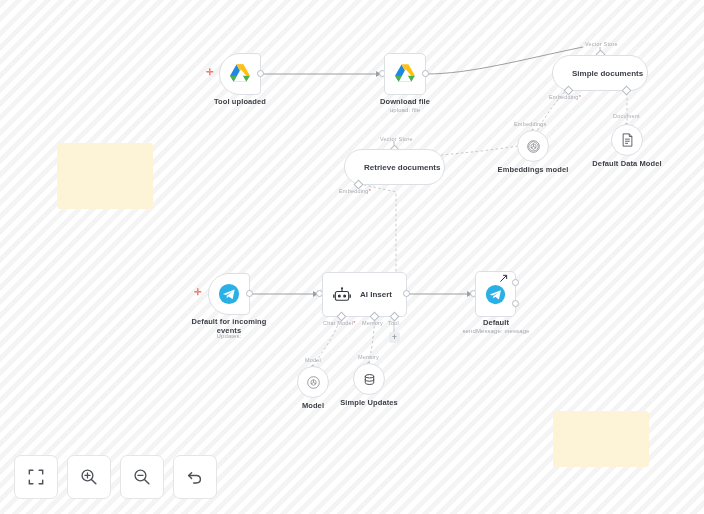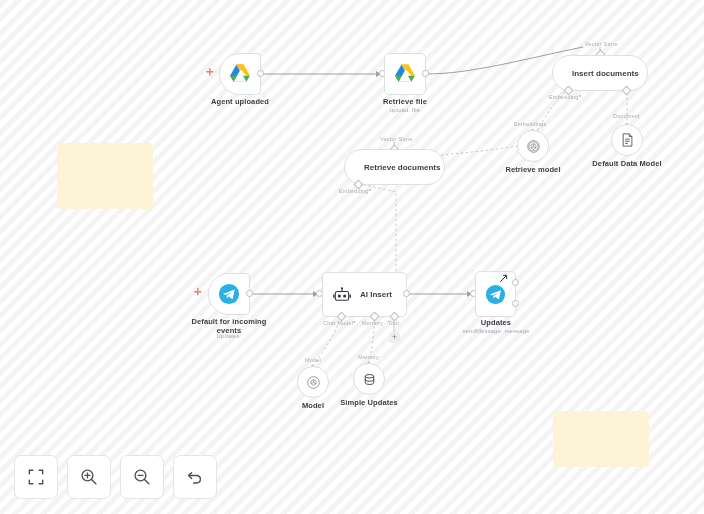--- a/index.html
+++ b/index.html
@@ -192,50 +192,50 @@
       <svg class="icn" width="22" height="20" viewBox="0 0 24 22">
         <path d="M8.1 0.6 L15.9 0.6 L22.9 12.8 L19 12.8 Z" fill="#ffc107"></path>
         <path d="M8.1 0.6 L1.1 12.8 L5.05 19.6 L12 7.4 Z" fill="#1e88e5"></path>
         <path d="M1.1 12.8 L22.9 12.8 L19 19.6 L5.05 19.6 Z" fill="#4caf50"></path>
         <path d="M8.1 0.6 L12 7.4 L15.9 0.6 Z" fill="#ffc107"></path>
         <path d="M12 7.4 L5.05 19.6 L19 19.6 Z" fill="#ffffff"></path>
         <path d="M8.1 0.6 L15.9 0.6 L12 7.4 Z" fill="#fbc02d"></path>
       </svg>
     </div>
     <div class="dot" style="left:257px; top:70px;"></div>
-    <div class="caption" style="left:190px; top:97px; width:100px;">Agent uploaded</div>
+    <div class="caption" style="left:190px; top:97px; width:100px;">Tool uploaded</div>
   </div>
 
   <div class="node">
     <div class="arrowcap" style="left:376px; top:70.5px;"></div>
     <div class="dot" style="left:379px; top:70px;"></div>
     <div class="box" style="left:384px; top:53px; width:42px; height:42px;">
       <svg class="icn" width="22" height="20" viewBox="0 0 24 22">
         <path d="M8.1 0.6 L15.9 0.6 L22.9 12.8 L19 12.8 Z" fill="#ffc107"></path>
         <path d="M8.1 0.6 L1.1 12.8 L5.05 19.6 L12 7.4 Z" fill="#1e88e5"></path>
         <path d="M1.1 12.8 L22.9 12.8 L19 19.6 L5.05 19.6 Z" fill="#4caf50"></path>
         <path d="M12 7.4 L5.05 19.6 L19 19.6 Z" fill="#ffffff"></path>
         <path d="M8.1 0.6 L15.9 0.6 L12 7.4 Z" fill="#fbc02d"></path>
       </svg>
     </div>
     <div class="dot" style="left:422px; top:70px;"></div>
-    <div class="caption" style="left:355px; top:97px; width:100px;">Retrieve file</div>
+    <div class="caption" style="left:355px; top:97px; width:100px;">Download file</div>
     <div class="subcaption" style="left:355px; top:107px; width:100px;">upload: file</div>
   </div>
 
   <div class="node">
     <div class="edge-label" style="left:585px; top:41px;">Vector Store</div>
     <div class="diamond" style="left:597px; top:51px;"></div>
     <div class="pill" style="left:552px; top:55px; width:96px;">
       <svg class="icn" width="13" height="13" viewBox="0 0 16 16">
         <ellipse cx="8" cy="4" rx="5.2" ry="2.1" fill="none" stroke="#2f343a" stroke-width="1.1"></ellipse>
         <path d="M2.8 4 L2.8 12 C2.8 13.2 5.1 14.1 8 14.1 C10.9 14.1 13.2 13.2 13.2 12 L13.2 4" fill="none" stroke="#2f343a" stroke-width="1.1"></path>
         <path d="M2.8 8 C2.8 9.2 5.1 10.1 8 10.1 C10.9 10.1 13.2 9.2 13.2 8" fill="none" stroke="#2f343a" stroke-width="1.1"></path>
       </svg>
-      <span class="pill-label">Insert documents</span>
+      <span class="pill-label">Simple documents</span>
     </div>
     <div class="diamond" style="left:565px; top:87px;"></div>
     <div class="edge-label" style="left:549px; top:94px;">
       <span>Embedding</span><span class="req">*</span>
     </div>
     <div class="diamond" style="left:623px; top:87px;"></div>
   </div>
 
   <div class="node">
     <div class="edge-label" style="left:613px; top:113px;">Document</div>
@@ -258,21 +258,21 @@
     <div class="circle" style="left:517px; top:130px; width:32px; height:32px;">
       <svg class="icn" width="15" height="15" viewBox="0 0 24 24">
         <circle cx="12" cy="12" r="9.3" fill="none" stroke="#6f7278" stroke-width="1.1"></circle>
         <path d="M12 4.2 C15 5.4 18 7.2 19.2 9.6 M19.2 9.6 C19.9 12.3 19 15.6 17 17.6
                  M17 17.6 C14.5 19 11.1 19.4 8.6 18.4 M8.6 18.4 C6.2 17.1 4.5 14.3 4.4 11.6
                  M4.4 11.6 C4.8 8.9 6.7 6.2 9.1 5 M9.1 5 C11 4.3 12 4.2 12 4.2" fill="none" stroke="#6f7278" stroke-width="1" stroke-linejoin="round"></path>
         <path d="M8.1 9.6 L12 7.4 L15.9 9.6 L15.9 14.2 L12 16.5 L8.1 14.2 Z" fill="none" stroke="#6f7278" stroke-width="1"></path>
         <path d="M12 7.4 L12 12 L15.9 14.2 M12 12 L8.1 14.2" fill="none" stroke="#6f7278" stroke-width="1"></path>
       </svg>
     </div>
-    <div class="caption" style="left:483px; top:165px; width:100px;">Retrieve model</div>
+    <div class="caption" style="left:483px; top:165px; width:100px;">Embeddings model</div>
   </div>
 
   <div class="node">
     <div class="edge-label" style="left:380px; top:136px;">Vector Store</div>
     <div class="diamond" style="left:391px; top:146px;"></div>
     <div class="pill" style="left:344px; top:149px; width:101px;">
       <svg class="icn" width="13" height="13" viewBox="0 0 16 16">
         <ellipse cx="8" cy="4" rx="5.2" ry="2.1" fill="none" stroke="#2f343a" stroke-width="1.1"></ellipse>
         <path d="M2.8 4 L2.8 12 C2.8 13.2 5.1 14.1 8 14.1 C10.9 14.1 13.2 13.2 13.2 12 L13.2 4" fill="none" stroke="#2f343a" stroke-width="1.1"></path>
         <path d="M2.8 8 C2.8 9.2 5.1 10.1 8 10.1 C10.9 10.1 13.2 9.2 13.2 8" fill="none" stroke="#2f343a" stroke-width="1.1"></path>
@@ -362,21 +362,21 @@
       <svg class="icn" width="21" height="21" viewBox="0 0 24 24">
         <circle cx="12" cy="12" r="11" fill="#29b0e7"></circle>
         <path d="M5.4 12.1 L18.2 7.1 L15.9 17.8 L11.6 14.6 L9.5 16.7 L9.5 13.9 L16 9.3 L8.7 13.2 Z" fill="#ffffff"></path>
       </svg>
     </div>
     <svg class="icn" style="position:absolute; left:499px; top:274px;" width="9" height="9" viewBox="0 0 10 10">
       <path d="M1.5 8.5 L8.5 1.5 M4.5 1.5 L8.5 1.5 L8.5 5.5" fill="none" stroke="#2f343a" stroke-width="1.1"></path>
     </svg>
     <div class="dot" style="left:512px; top:279px;"></div>
     <div class="dot" style="left:512px; top:300px;"></div>
-    <div class="caption" style="left:446px; top:318px; width:100px;">Updates</div>
+    <div class="caption" style="left:446px; top:318px; width:100px;">Default</div>
     <div class="subcaption" style="left:446px; top:328px; width:100px;">sendMessage: message</div>
   </div>
 
   <div id="toolbar">
     <div class="tbtn" title="Fit view">
       <svg width="16" height="16" viewBox="0 0 18 18">
         <path d="M1.5 5.5 L1.5 1.5 L5.5 1.5" fill="none" stroke="#4c5258" stroke-width="1.6" stroke-linecap="round"></path>
         <path d="M12.5 1.5 L16.5 1.5 L16.5 5.5" fill="none" stroke="#4c5258" stroke-width="1.6" stroke-linecap="round"></path>
         <path d="M16.5 12.5 L16.5 16.5 L12.5 16.5" fill="none" stroke="#4c5258" stroke-width="1.6" stroke-linecap="round"></path>
         <path d="M5.5 16.5 L1.5 16.5 L1.5 12.5" fill="none" stroke="#4c5258" stroke-width="1.6" stroke-linecap="round"></path>

